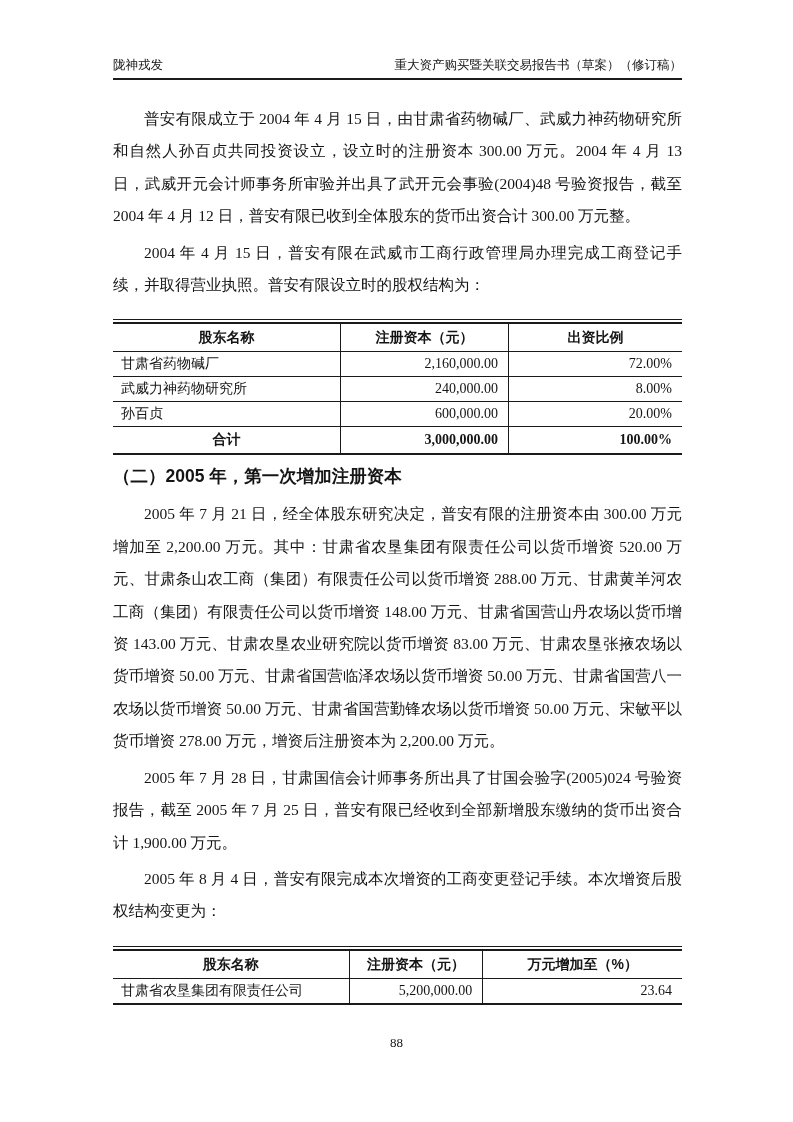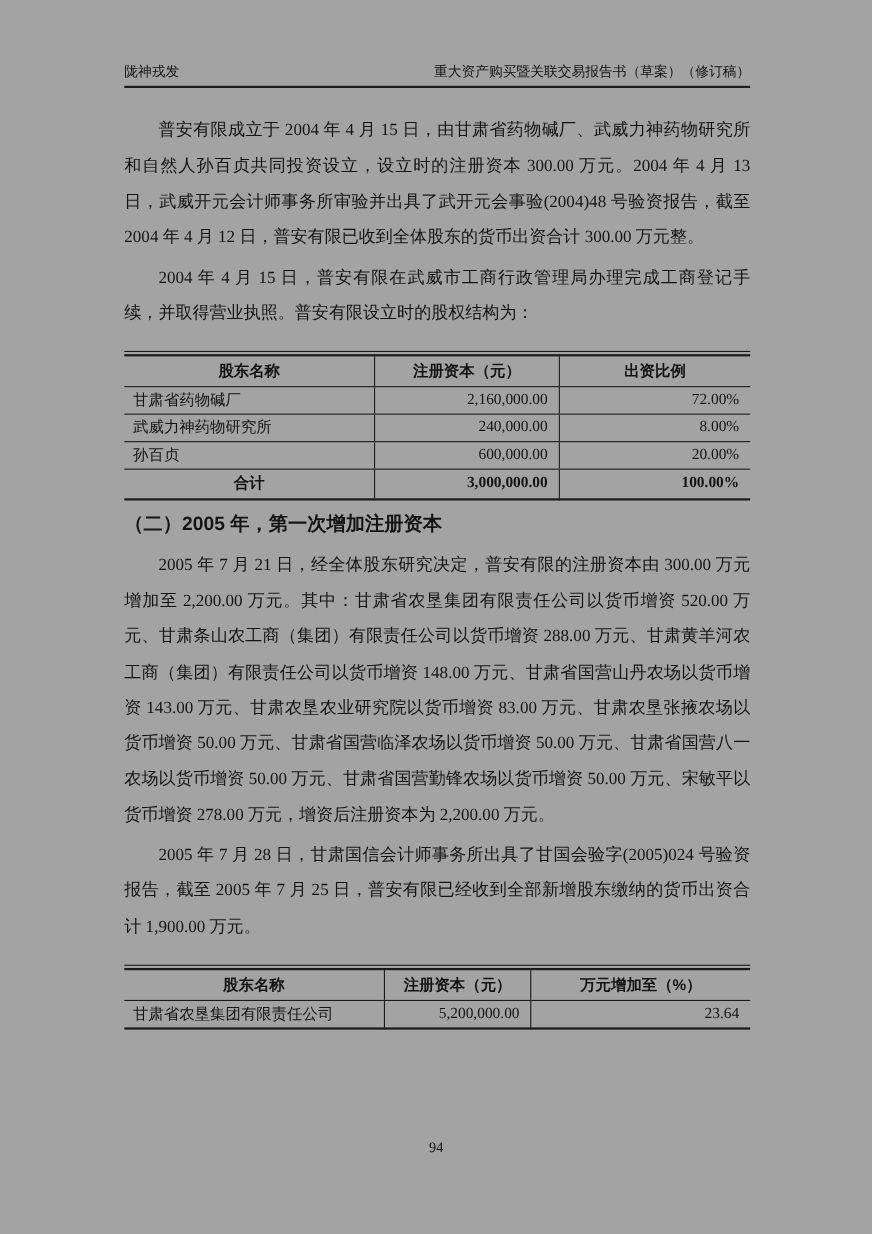--- a/index.html
+++ b/index.html
@@ -1,21 +1,21 @@
 <!DOCTYPE html>
 <html lang="zh"><head>
 <meta charset="utf-8">
 <style>
   html, body { margin: 0; padding: 0; background: #e8e8e8; }
   .page {
     position: relative;
     width: 793px;
     height: 1122px;
     margin: 0 auto;
-    background: #a3a3a3;
+    background: #ffffff;
     overflow: hidden;
     color: #141414;
     font-family: "Liberation Serif", "DejaVu Serif", serif;
   }
   .margins { padding: 0 111px 0 113px; }
 
   
   .page-header {
     display: flex;
     justify-content: space-between;
@@ -149,20 +149,21 @@
       </tbody>
         </table>
     </div>
 
     <h2 class="section-heading">（二）2005 年，第一次增加注册资本</h2>
 
     <p class="body-text">2005 年 7 月 21 日，经全体股东研究决定，普安有限的注册资本由 300.00 万元增加至 2,200.00 万元。其中：甘肃省农垦集团有限责任公司以货币增资 520.00 万元、甘肃条山农工商（集团）有限责任公司以货币增资 288.00 万元、甘肃黄羊河农工商（集团）有限责任公司以货币增资 148.00 万元、甘肃省国营山丹农场以货币增资 143.00 万元、甘肃农垦农业研究院以货币增资 83.00 万元、甘肃农垦张掖农场以货币增资 50.00 万元、甘肃省国营临泽农场以货币增资 50.00 万元、甘肃省国营八一农场以货币增资 50.00 万元、甘肃省国营勤锋农场以货币增资 50.00 万元、宋敏平以货币增资 278.00 万元，增资后注册资本为 2,200.00 万元。</p>
 
     <p class="body-text">2005 年 7 月 28 日，甘肃国信会计师事务所出具了甘国会验字(2005)024 号验资报告，截至 2005 年 7 月 25 日，普安有限已经收到全部新增股东缴纳的货币出资合计 1,900.00 万元。</p>
 
+    <p class="body-text">2005 年 8 月 4 日，普安有限完成本次增资的工商变更登记手续。本次增资后股权结构变更为：</p>
 
     <div class="tbl-wrap">
       <table class="equity">
         <colgroup>
             <col class="t2-c1">
             <col class="t2-c2">
             <col class="t2-c3">
           </colgroup>
         <tbody>
             <tr>
@@ -175,16 +176,16 @@
           <td class="col-num">5,200,000.00</td>
           <td class="col-num">23.64</td>
         </tr>
       </tbody>
         </table>
     </div>
 
   </div>
 
   <div class="page-footer">
-    <span>94</span>
+    <span>88</span>
   </div>
 
 </div>
 
 </body></html>

